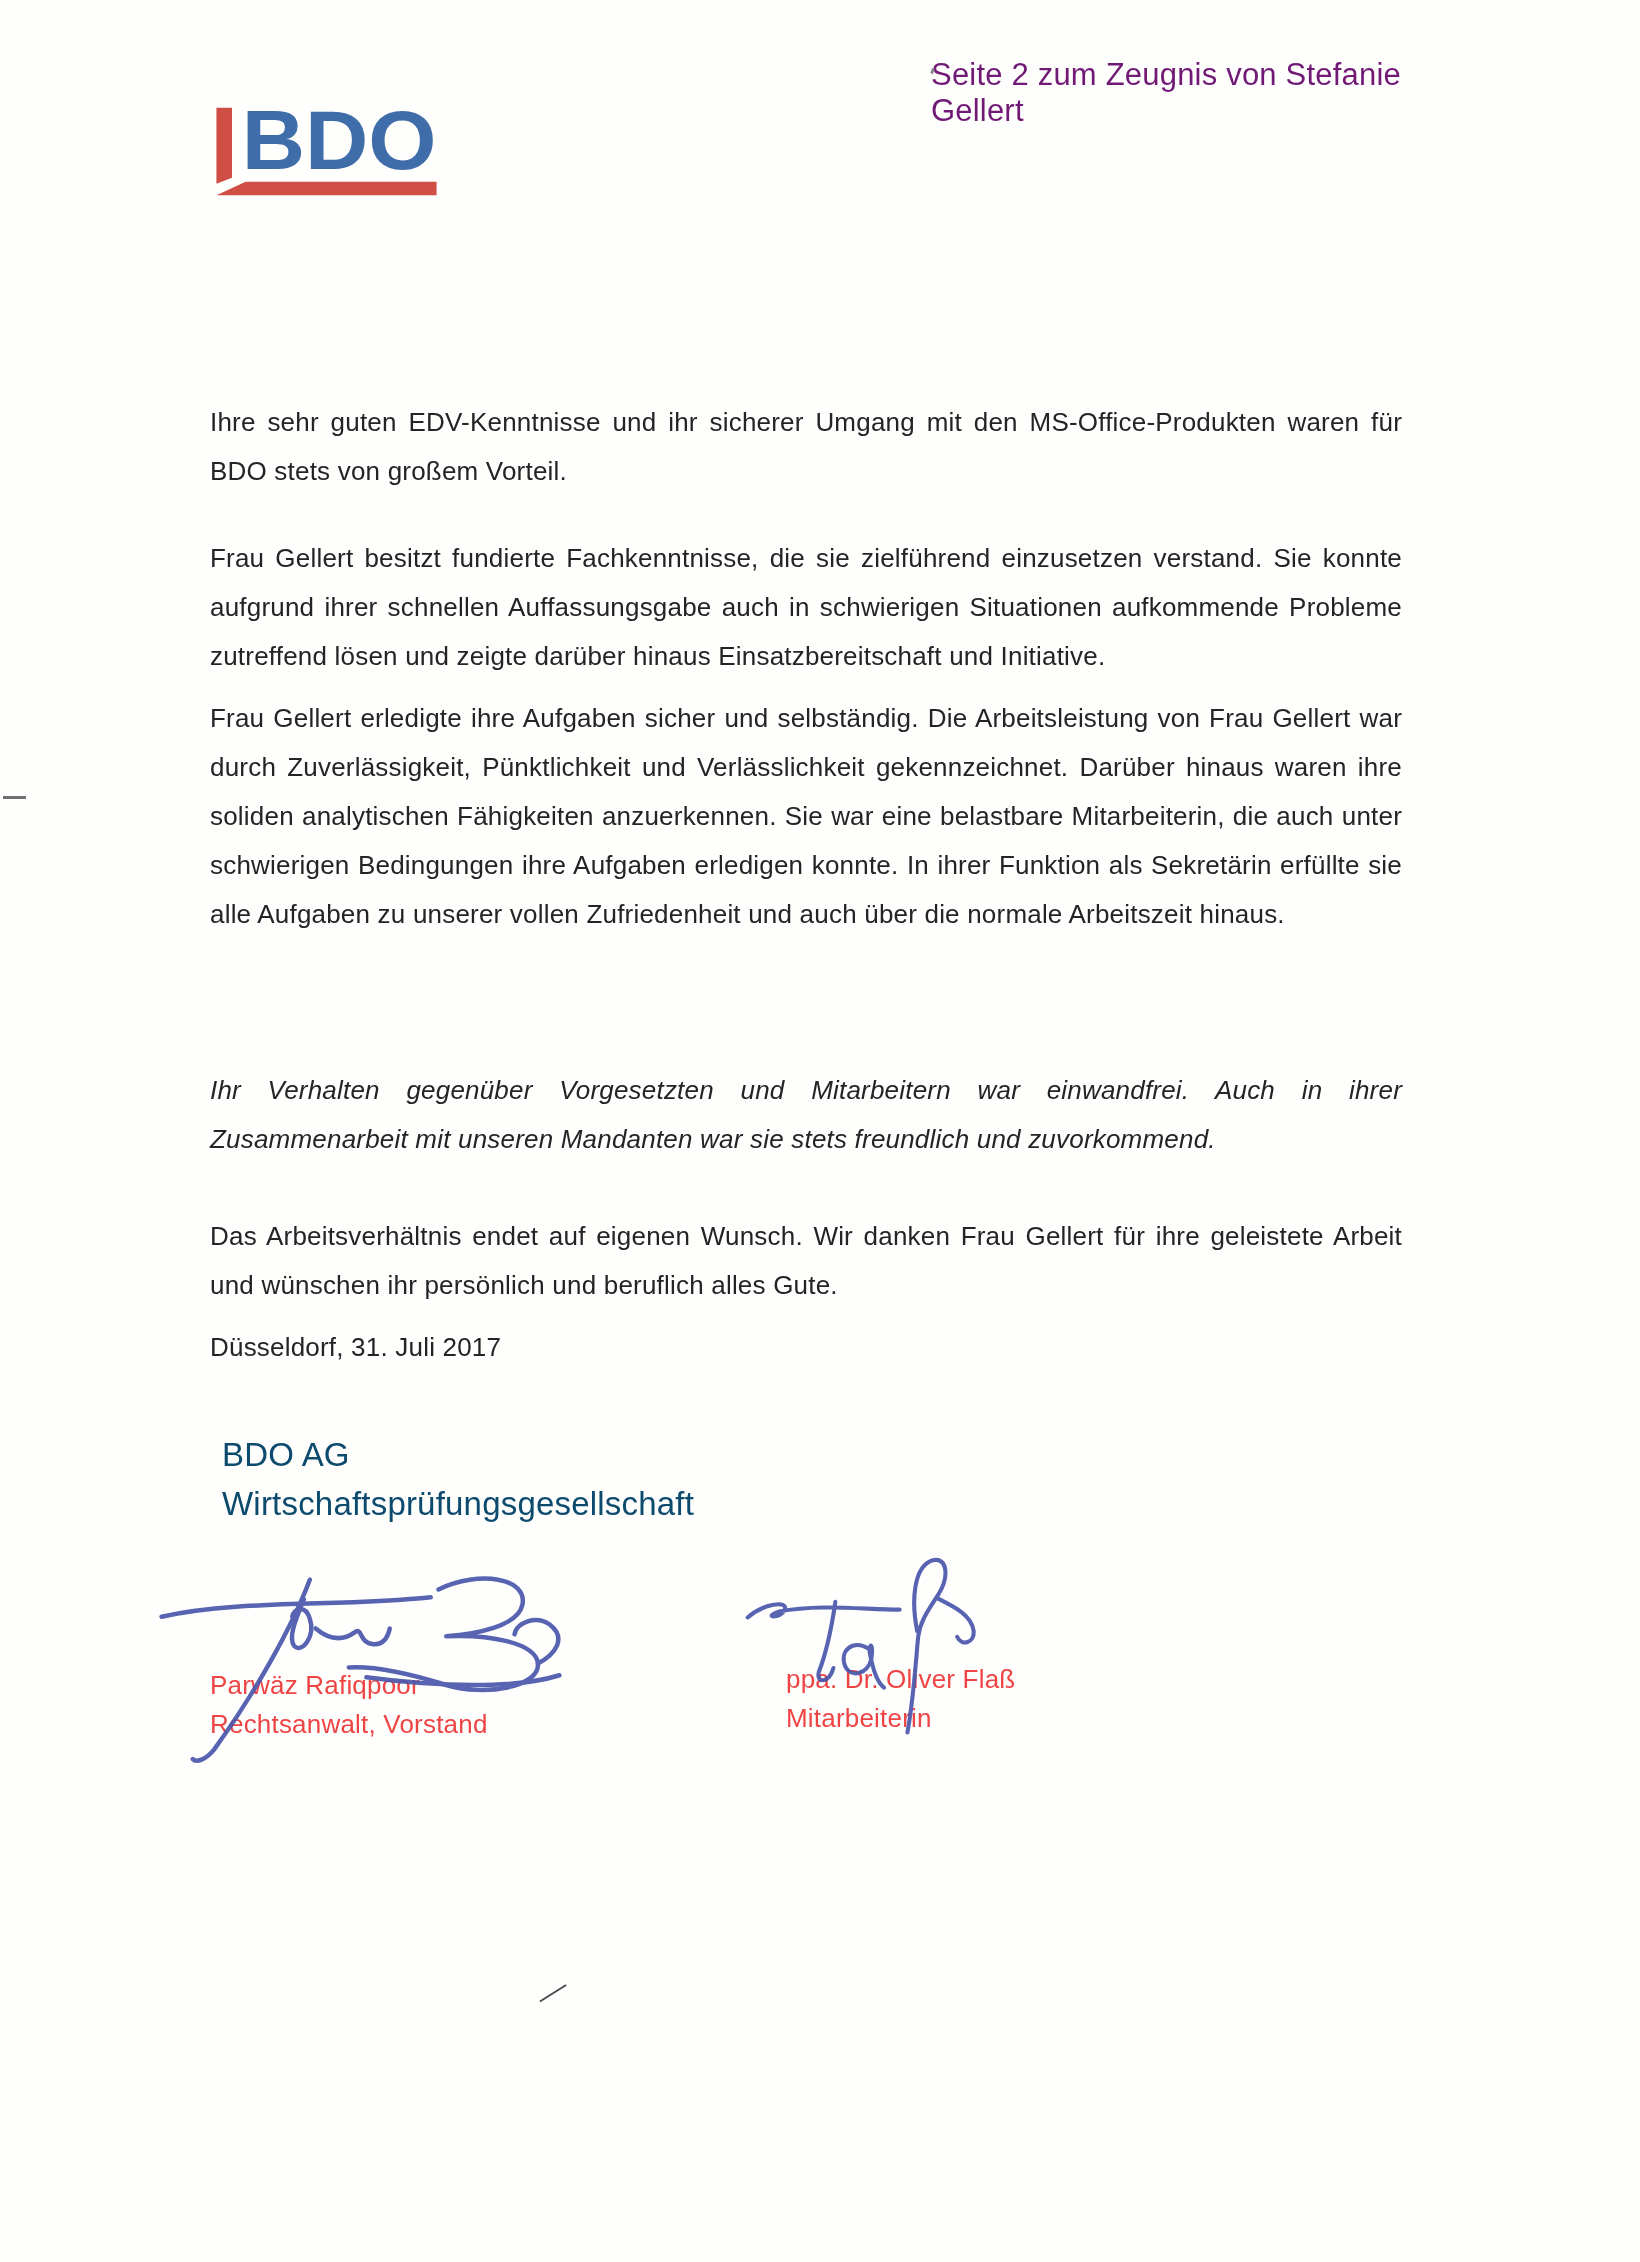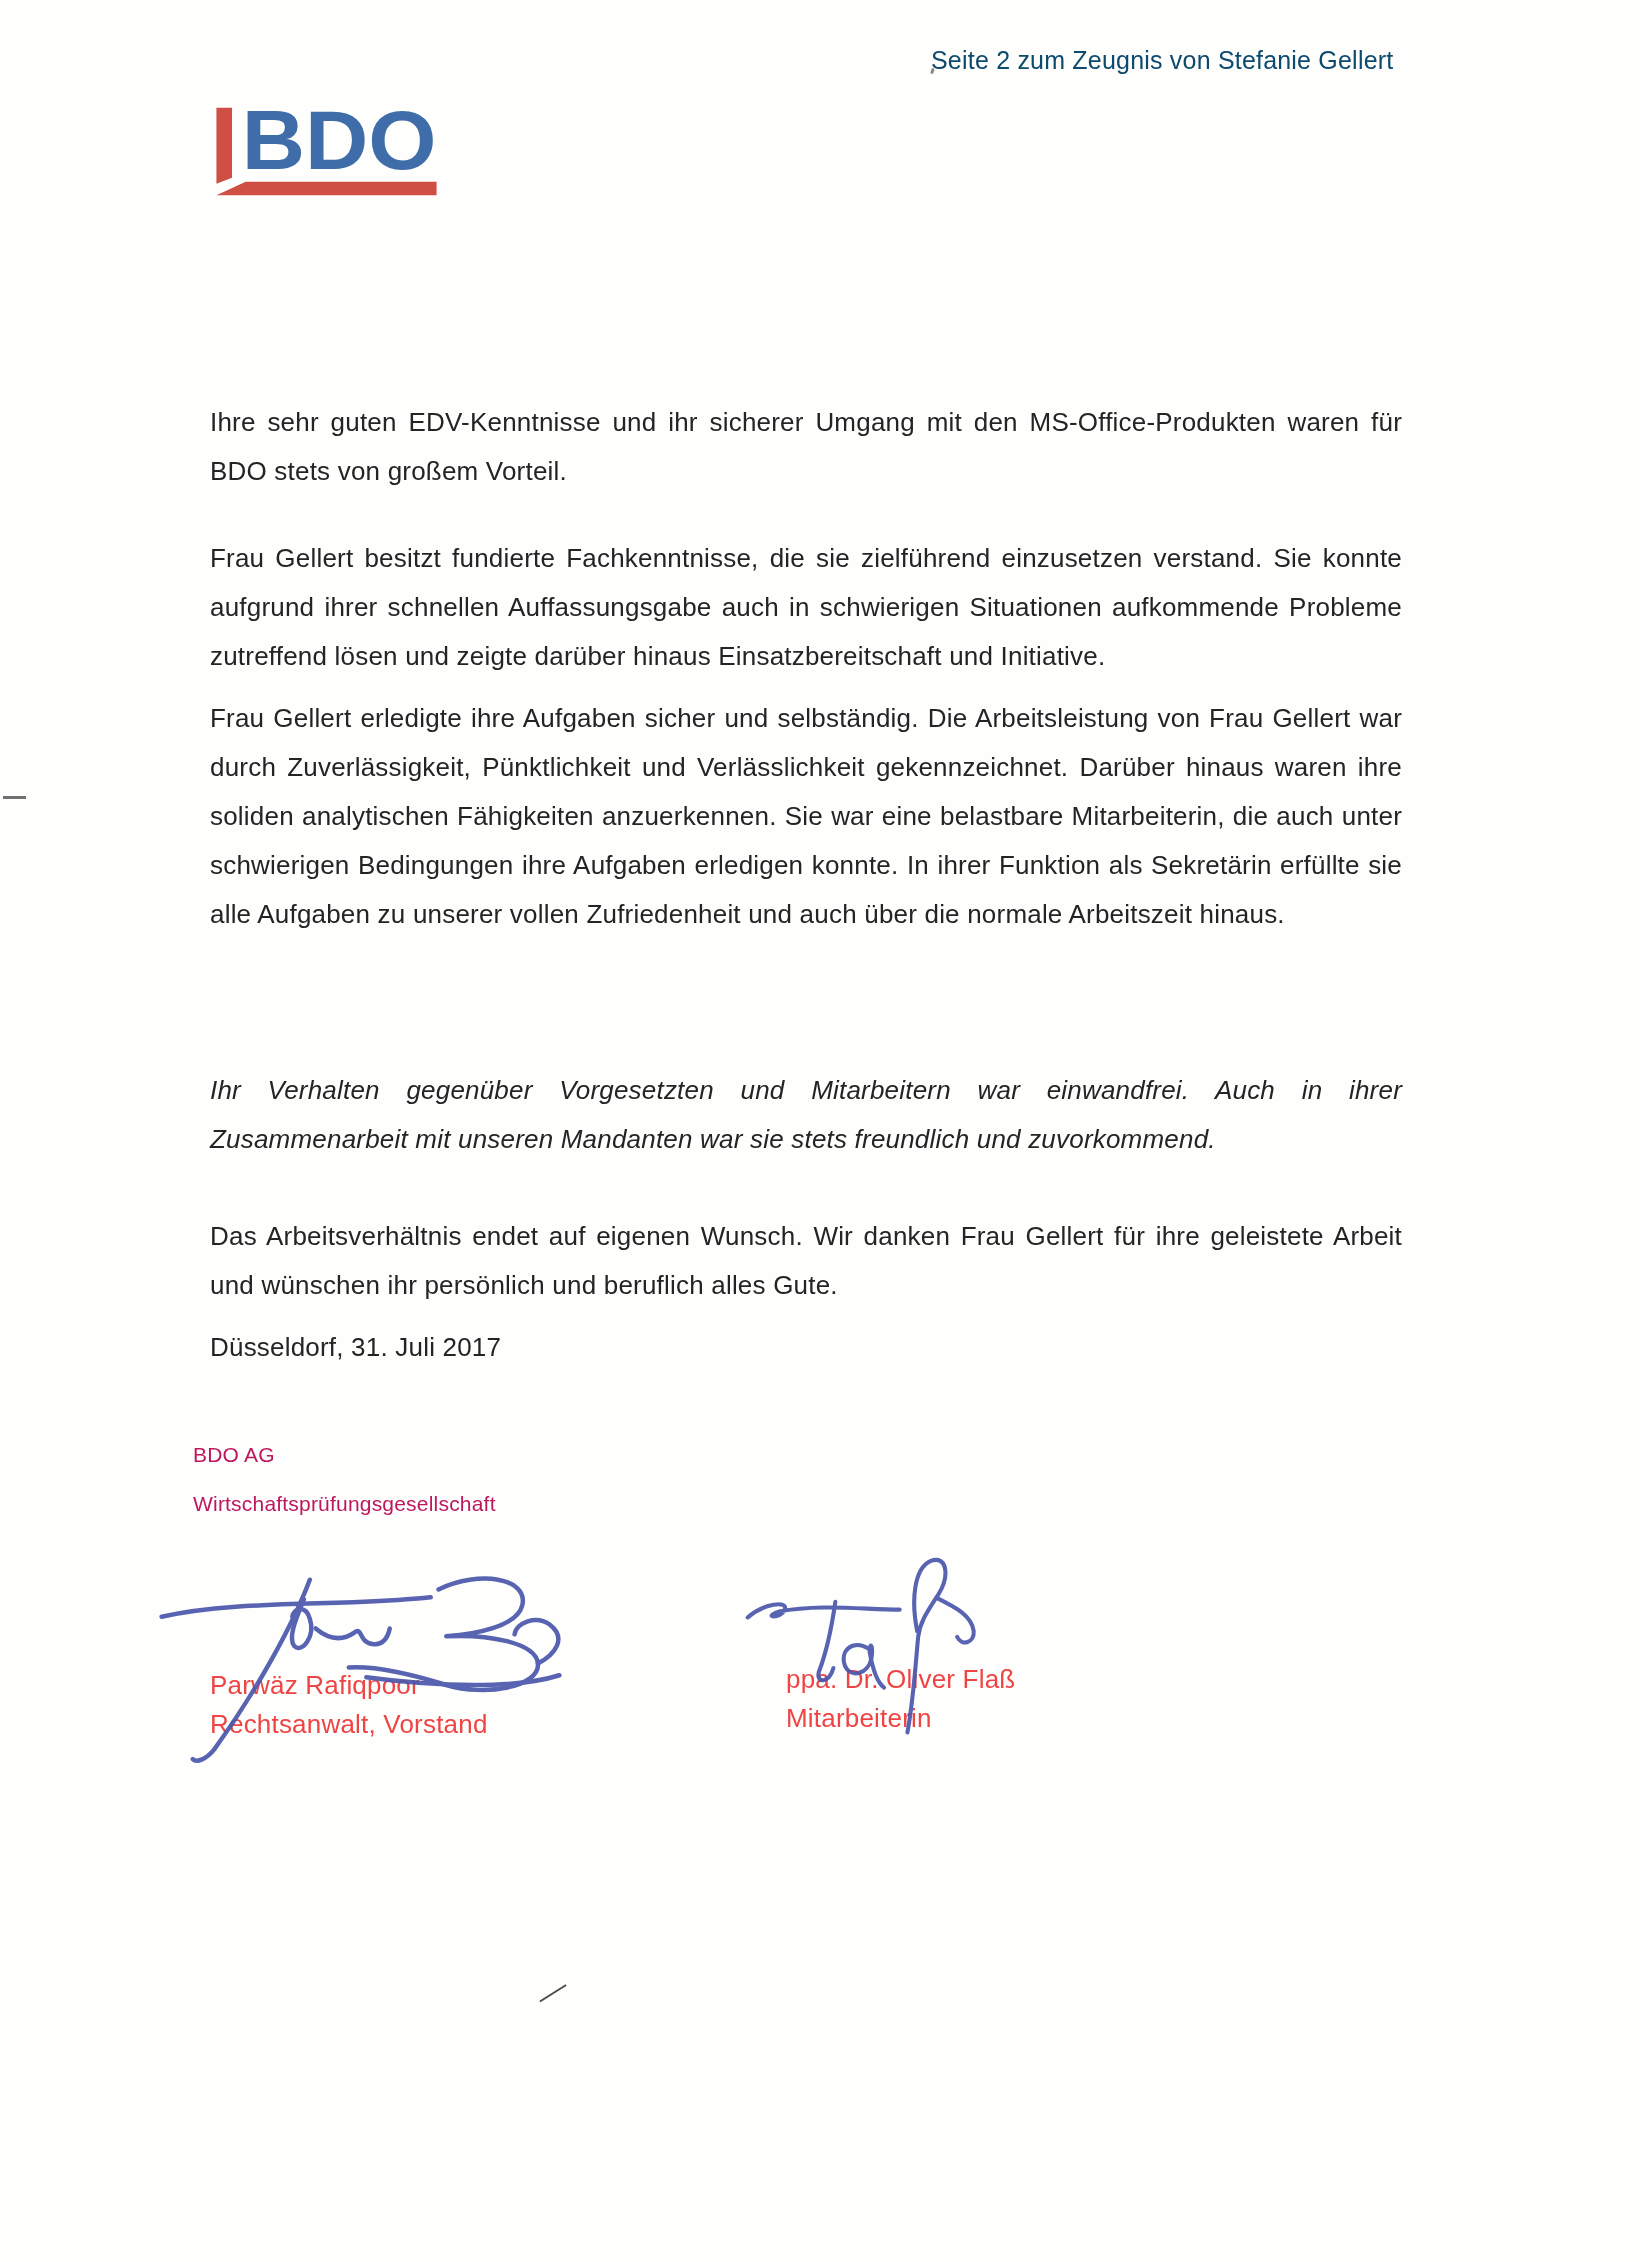--- a/index.html
+++ b/index.html
@@ -5,32 +5,32 @@
   html,body{margin:0;padding:0;background:#e8e8e8;}
   .page{
     position:relative;
     width:1640px;height:2263px;
     background:#fefefd;
     overflow:hidden;
     font-family:"Liberation Sans", sans-serif;
     color:#262626;
   }
   .hdr-note{
-    position:absolute;left:931px;top:46px;width:507px;
-    font-size:25px;letter-spacing:0.2px;color:#0c4a6e;
+    position:absolute;left:931px;top:57px;width:507px;
+    font-size:31px;letter-spacing:0.2px;color:#701a75;
   }
   .body-text{
     position:absolute;left:210px;width:1192px;
     font-size:26px;line-height:49px;letter-spacing:0.2px;
     text-align:justify;color:#242424;
   }
   .p1{top:372px;} .p2{top:508px;} .p3{top:668px;}
   .p4{top:1040px;font-style:italic;} .p5{top:1186px;}
   .dateline{position:absolute;left:210px;top:1332px;font-size:26px;color:#242424;letter-spacing:0.2px;}
-  .company{position:absolute;left:193px;top:1430px;font-size:21px;line-height:49px;color:#be185d;letter-spacing:0.2px;}
+  .company{position:absolute;left:222px;top:1430px;font-size:33px;line-height:49px;color:#0c4a6e;letter-spacing:0.2px;}
   .sig-name{position:absolute;font-size:26px;line-height:39px;color:#ef4444;letter-spacing:0.2px;}
   .sig-left-text{left:210px;top:1666px;}
   .sig-right-text{left:786px;top:1660px;}
   .sig-ink{position:absolute;pointer-events:none;}
   .ink-left{left:146px;top:1568px;}
   .ink-right{left:736px;top:1555px;}
   .logo{position:absolute;left:195px;top:93px;}
   .fold-mark{position:absolute;left:2.9px;top:796px;width:23.4px;height:2.9px;background:#4d4d4d;opacity:.8;}
   .slash-mark{position:absolute;left:537px;top:1982px;width:33px;height:21.5px;}
   .dot-artifact{position:absolute;left:931px;top:68px;width:2.9px;height:5.9px;background:#8a8a8a;border-radius:2px;transform:rotate(20deg);}

